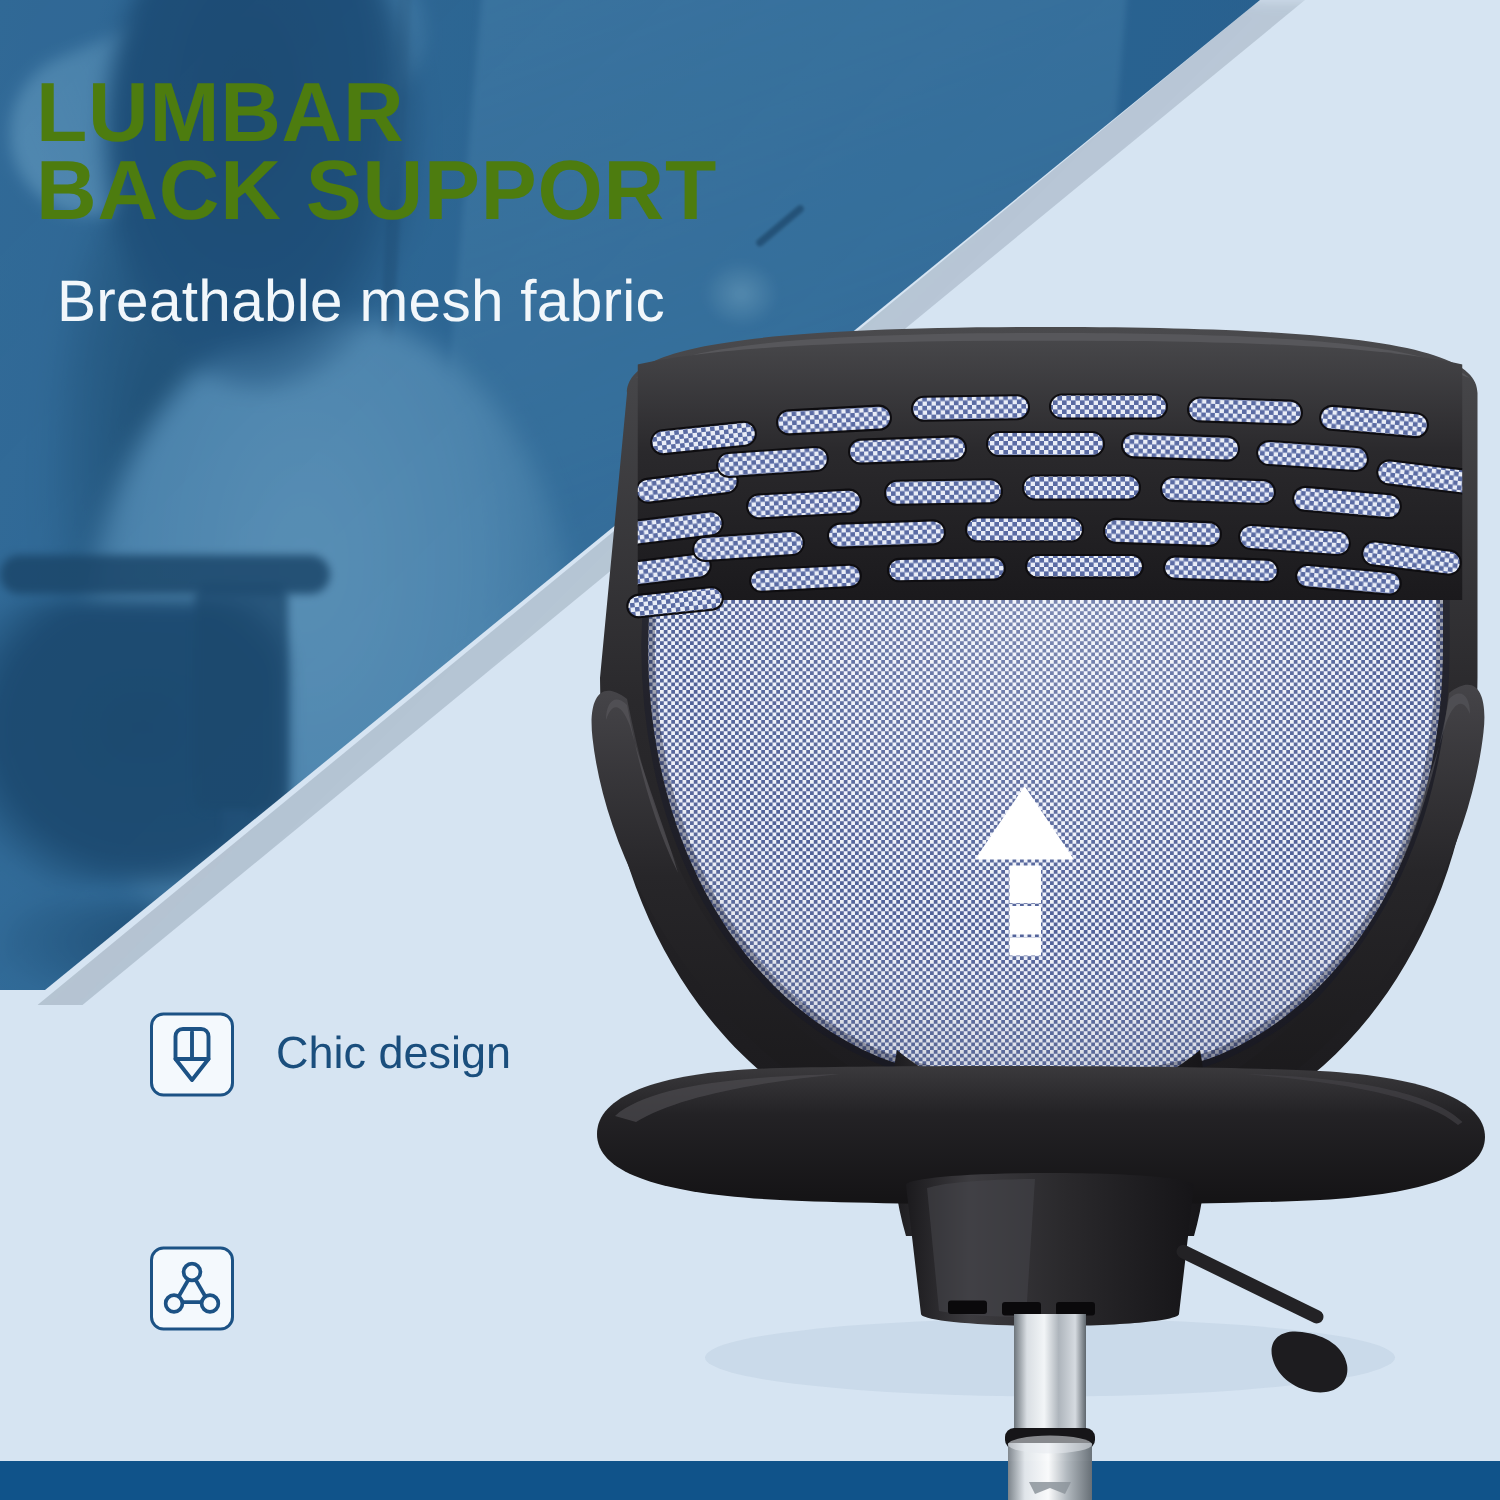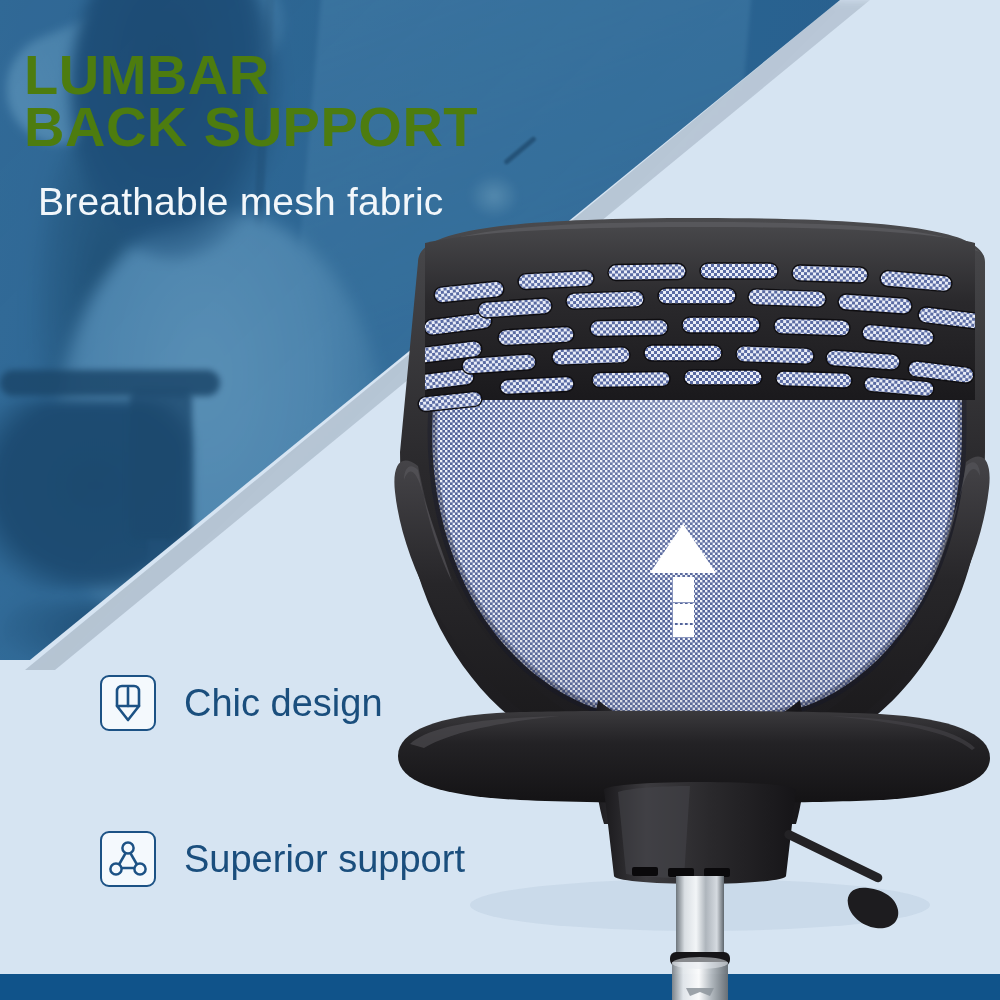--- a/index.html
+++ b/index.html
@@ -153,21 +153,21 @@
   .features { position:absolute; left:100px; top:668px; }
   .feature-row { display:flex; align-items:center; height:70px; margin-bottom:86px; }
   .feature-icon {
     width:56px; height:56px; flex:0 0 56px;
     border:2.5px solid #1c5285; border-radius:9px;
     background:#f4f9fd;
     display:flex; align-items:center; justify-content:center;
   }
   .feature-label {
     margin-left:28px; color:#1a4e7d;
-    font-size:38px; font-weight:normal; white-space:nowrap;
+    font-size:30px; font-weight:normal; white-space:nowrap;
   }
 
   
   #chair { position:absolute; left:0; top:0; width:1000px; height:1000px; }
 </style>
 </head>
 <body>
 
 <div id="stage">
 
@@ -467,18 +467,17 @@
       <div class="feature-icon">
         <svg width="38" height="36" viewBox="0 0 38 36">
           <line x1="19" y1="8" x2="8" y2="27" stroke="#1c5285" stroke-width="2.5"></line>
           <line x1="19" y1="8" x2="30" y2="27" stroke="#1c5285" stroke-width="2.5"></line>
           <line x1="8" y1="27" x2="30" y2="27" stroke="#1c5285" stroke-width="2.5"></line>
           <circle cx="19" cy="7" r="5.6" fill="#f4f9fd" stroke="#1c5285" stroke-width="2.5"></circle>
           <circle cx="7" cy="28" r="5.6" fill="#f4f9fd" stroke="#1c5285" stroke-width="2.5"></circle>
           <circle cx="31" cy="28" r="5.6" fill="#f4f9fd" stroke="#1c5285" stroke-width="2.5"></circle>
         </svg>
       </div>
-      <div class="feature-label">Superior support</div>
     </div>
 
   </div>
 
 </div>
 
 </body></html>

